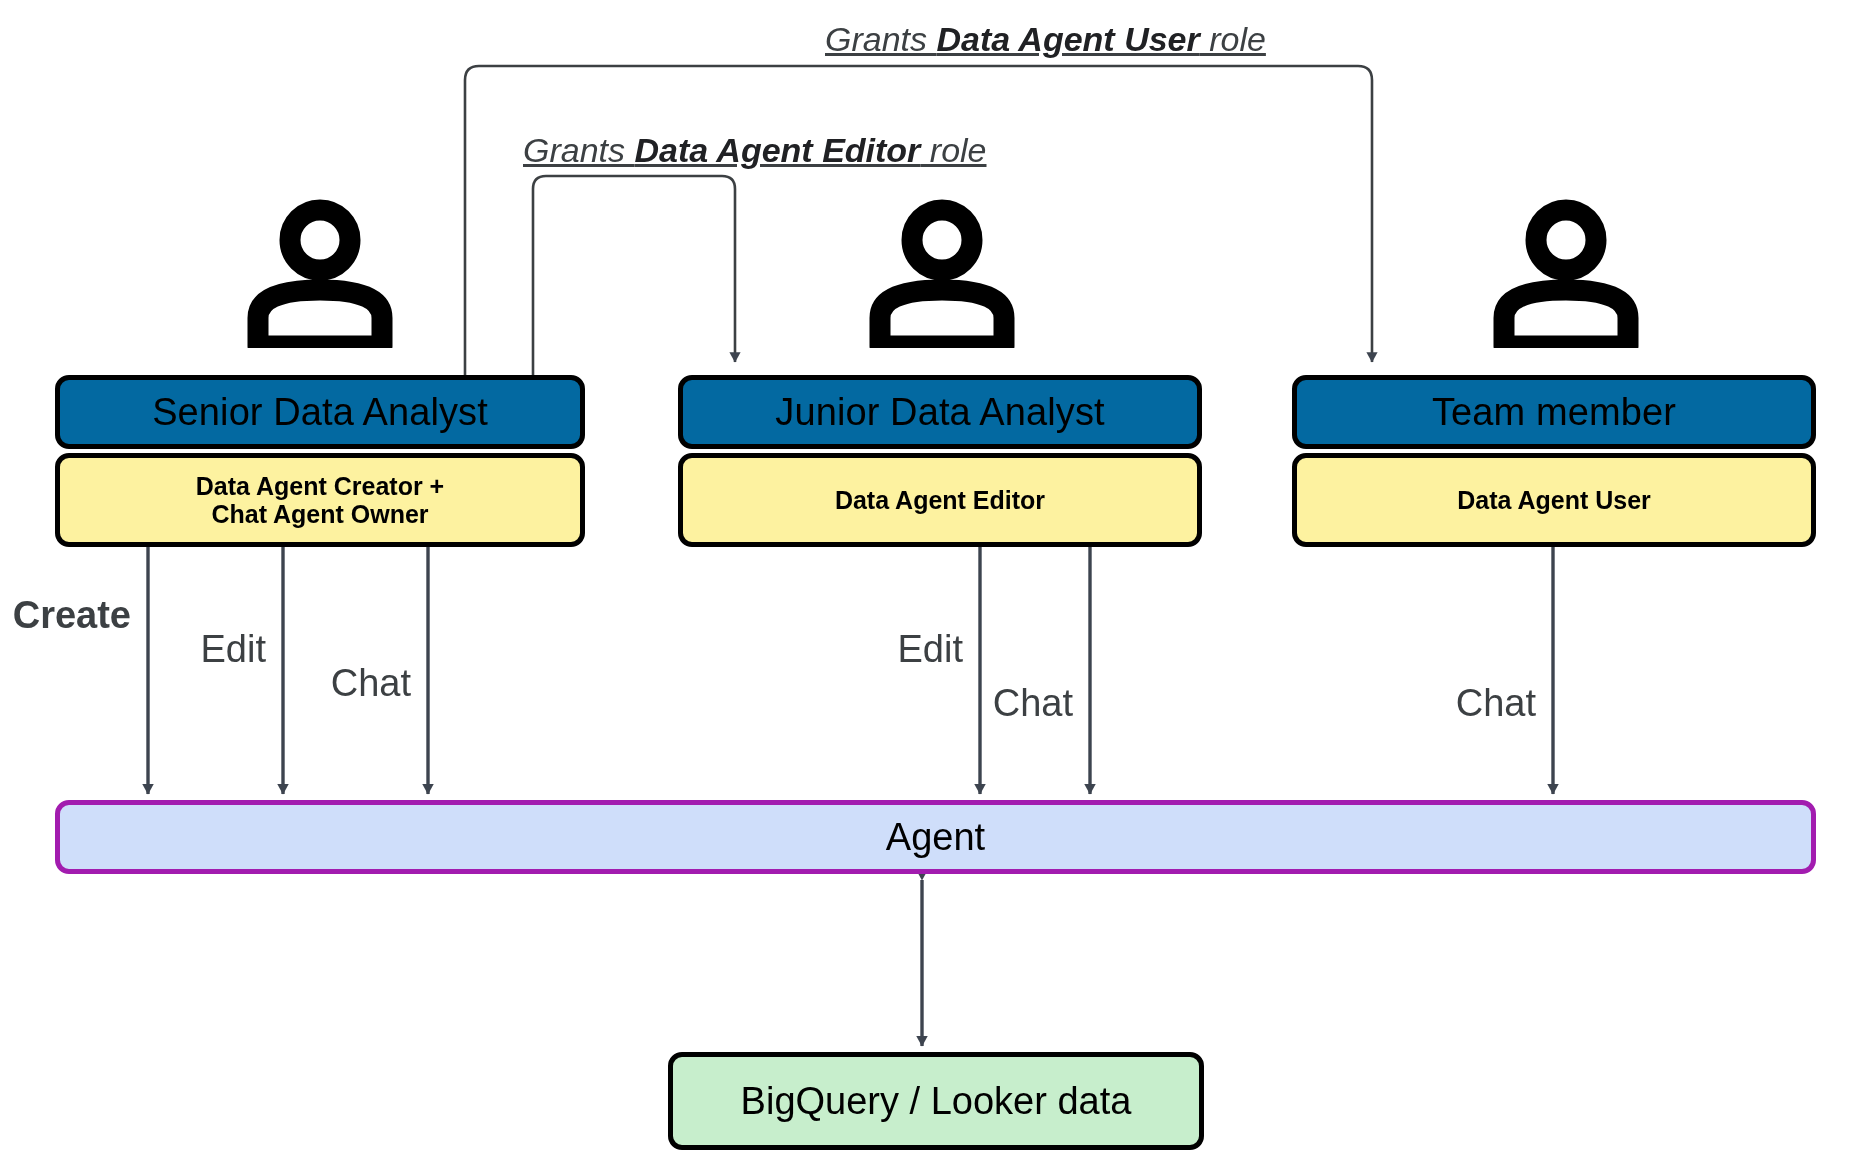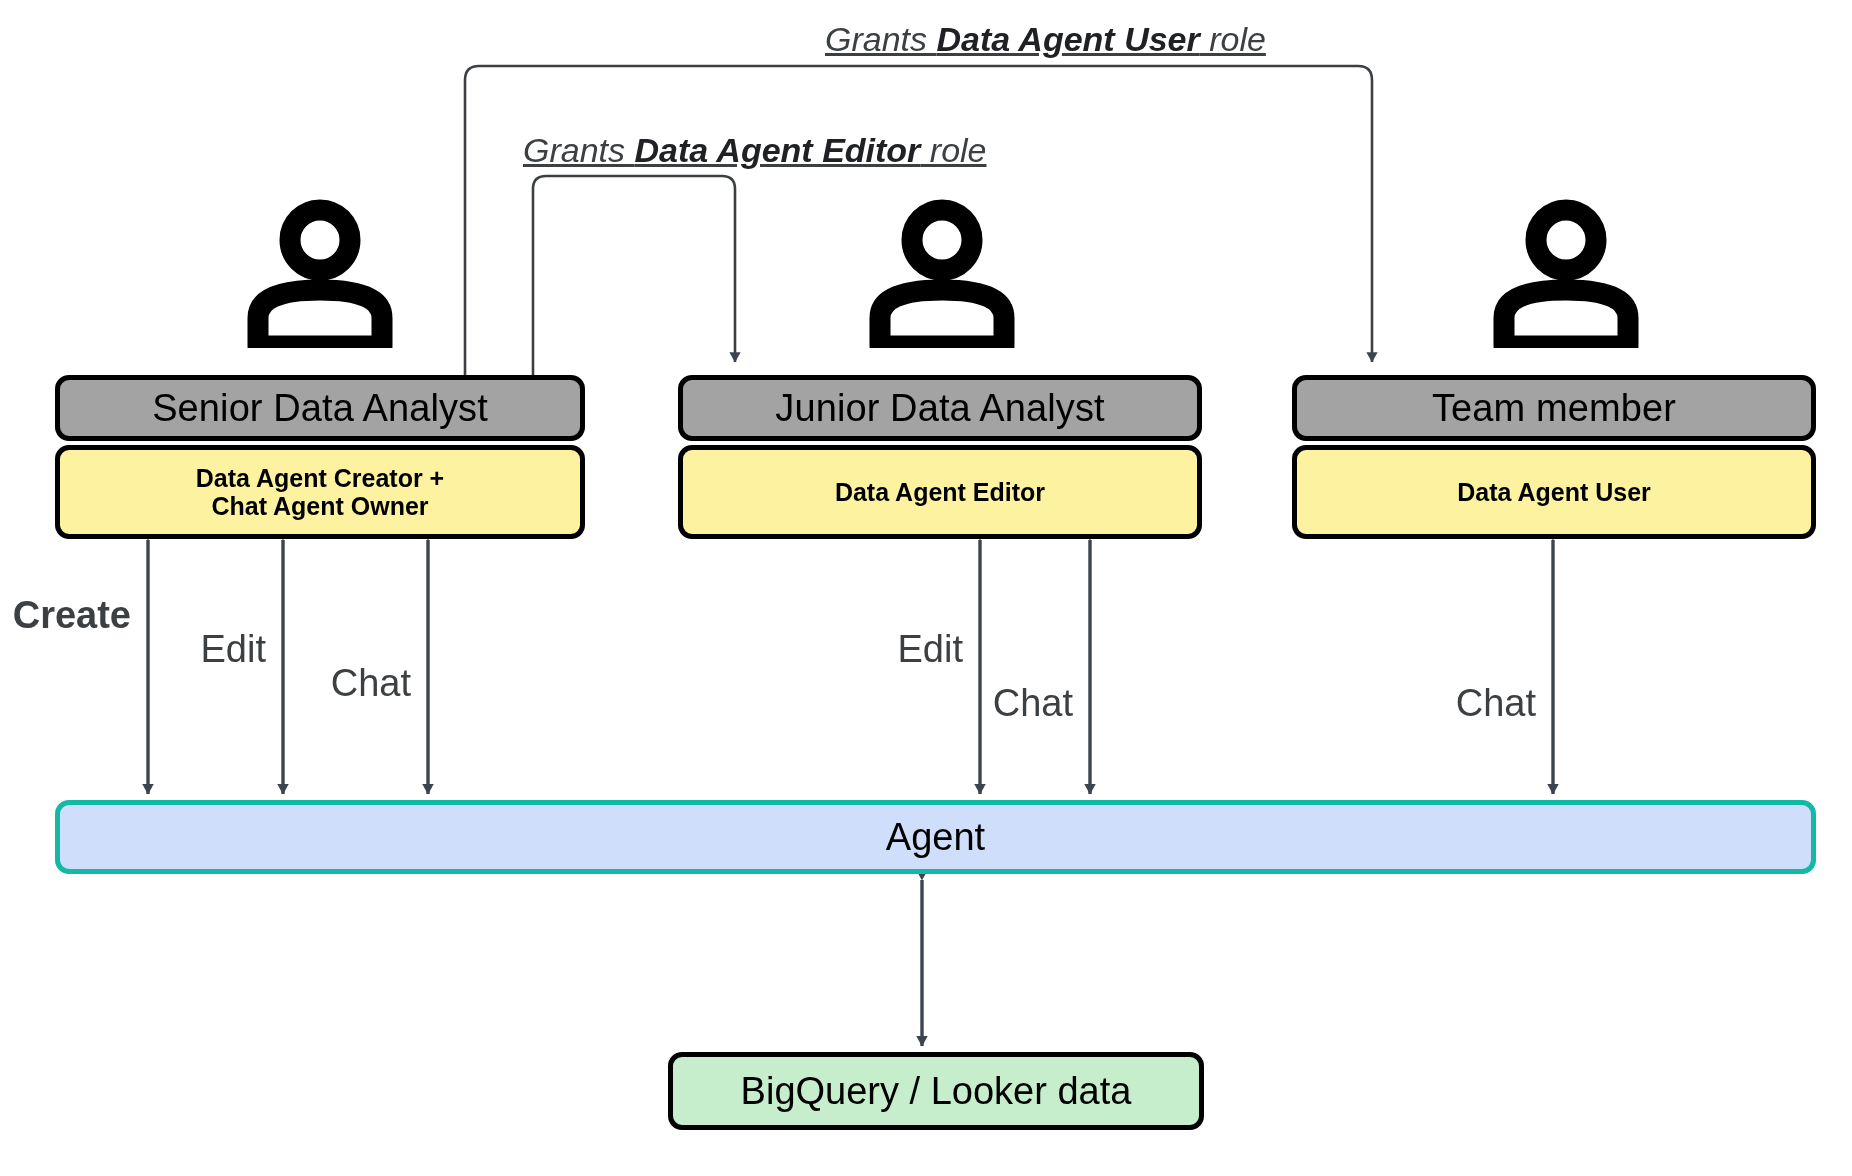--- a/index.html
+++ b/index.html
@@ -44,22 +44,22 @@
     box-sizing: border-box;
     border: 5px solid #000000;
     border-radius: 14px;
     display: flex;
     align-items: center;
     justify-content: center;
     text-align: center;
     color: #000000;
   }
   .box-role {
-    background: #a3a3a3;
-    height: 66px;
+    background: #0369a1;
+    height: 74px;
     font-size: 38px;
     font-weight: 400;
     letter-spacing: 0.1px;
   }
   .box-perm {
     background: #fdf2a0;
     height: 94px;
     font-size: 25px;
     font-weight: bold;
     line-height: 1.12;
@@ -67,37 +67,37 @@
   }
 
   
   #agent-box {
     position: absolute;
     left: 55px;
     top: 800px;
     width: 1761px;
     height: 74px;
     background: #cfdefa;
-    border: 5px solid #14b8a6;
+    border: 5px solid #a21caf;
     border-radius: 14px;
     box-sizing: border-box;
     display: flex;
     align-items: center;
     justify-content: center;
     font-size: 38px;
     color: #000000;
   }
 
   
   #data-box {
     position: absolute;
     left: 668px;
     top: 1052px;
     width: 536px;
-    height: 78px;
+    height: 98px;
     background: #c7eecc;
     border: 5px solid #000000;
     border-radius: 14px;
     box-sizing: border-box;
     display: flex;
     align-items: center;
     justify-content: center;
     font-size: 38px;
     color: #000000;
   }

